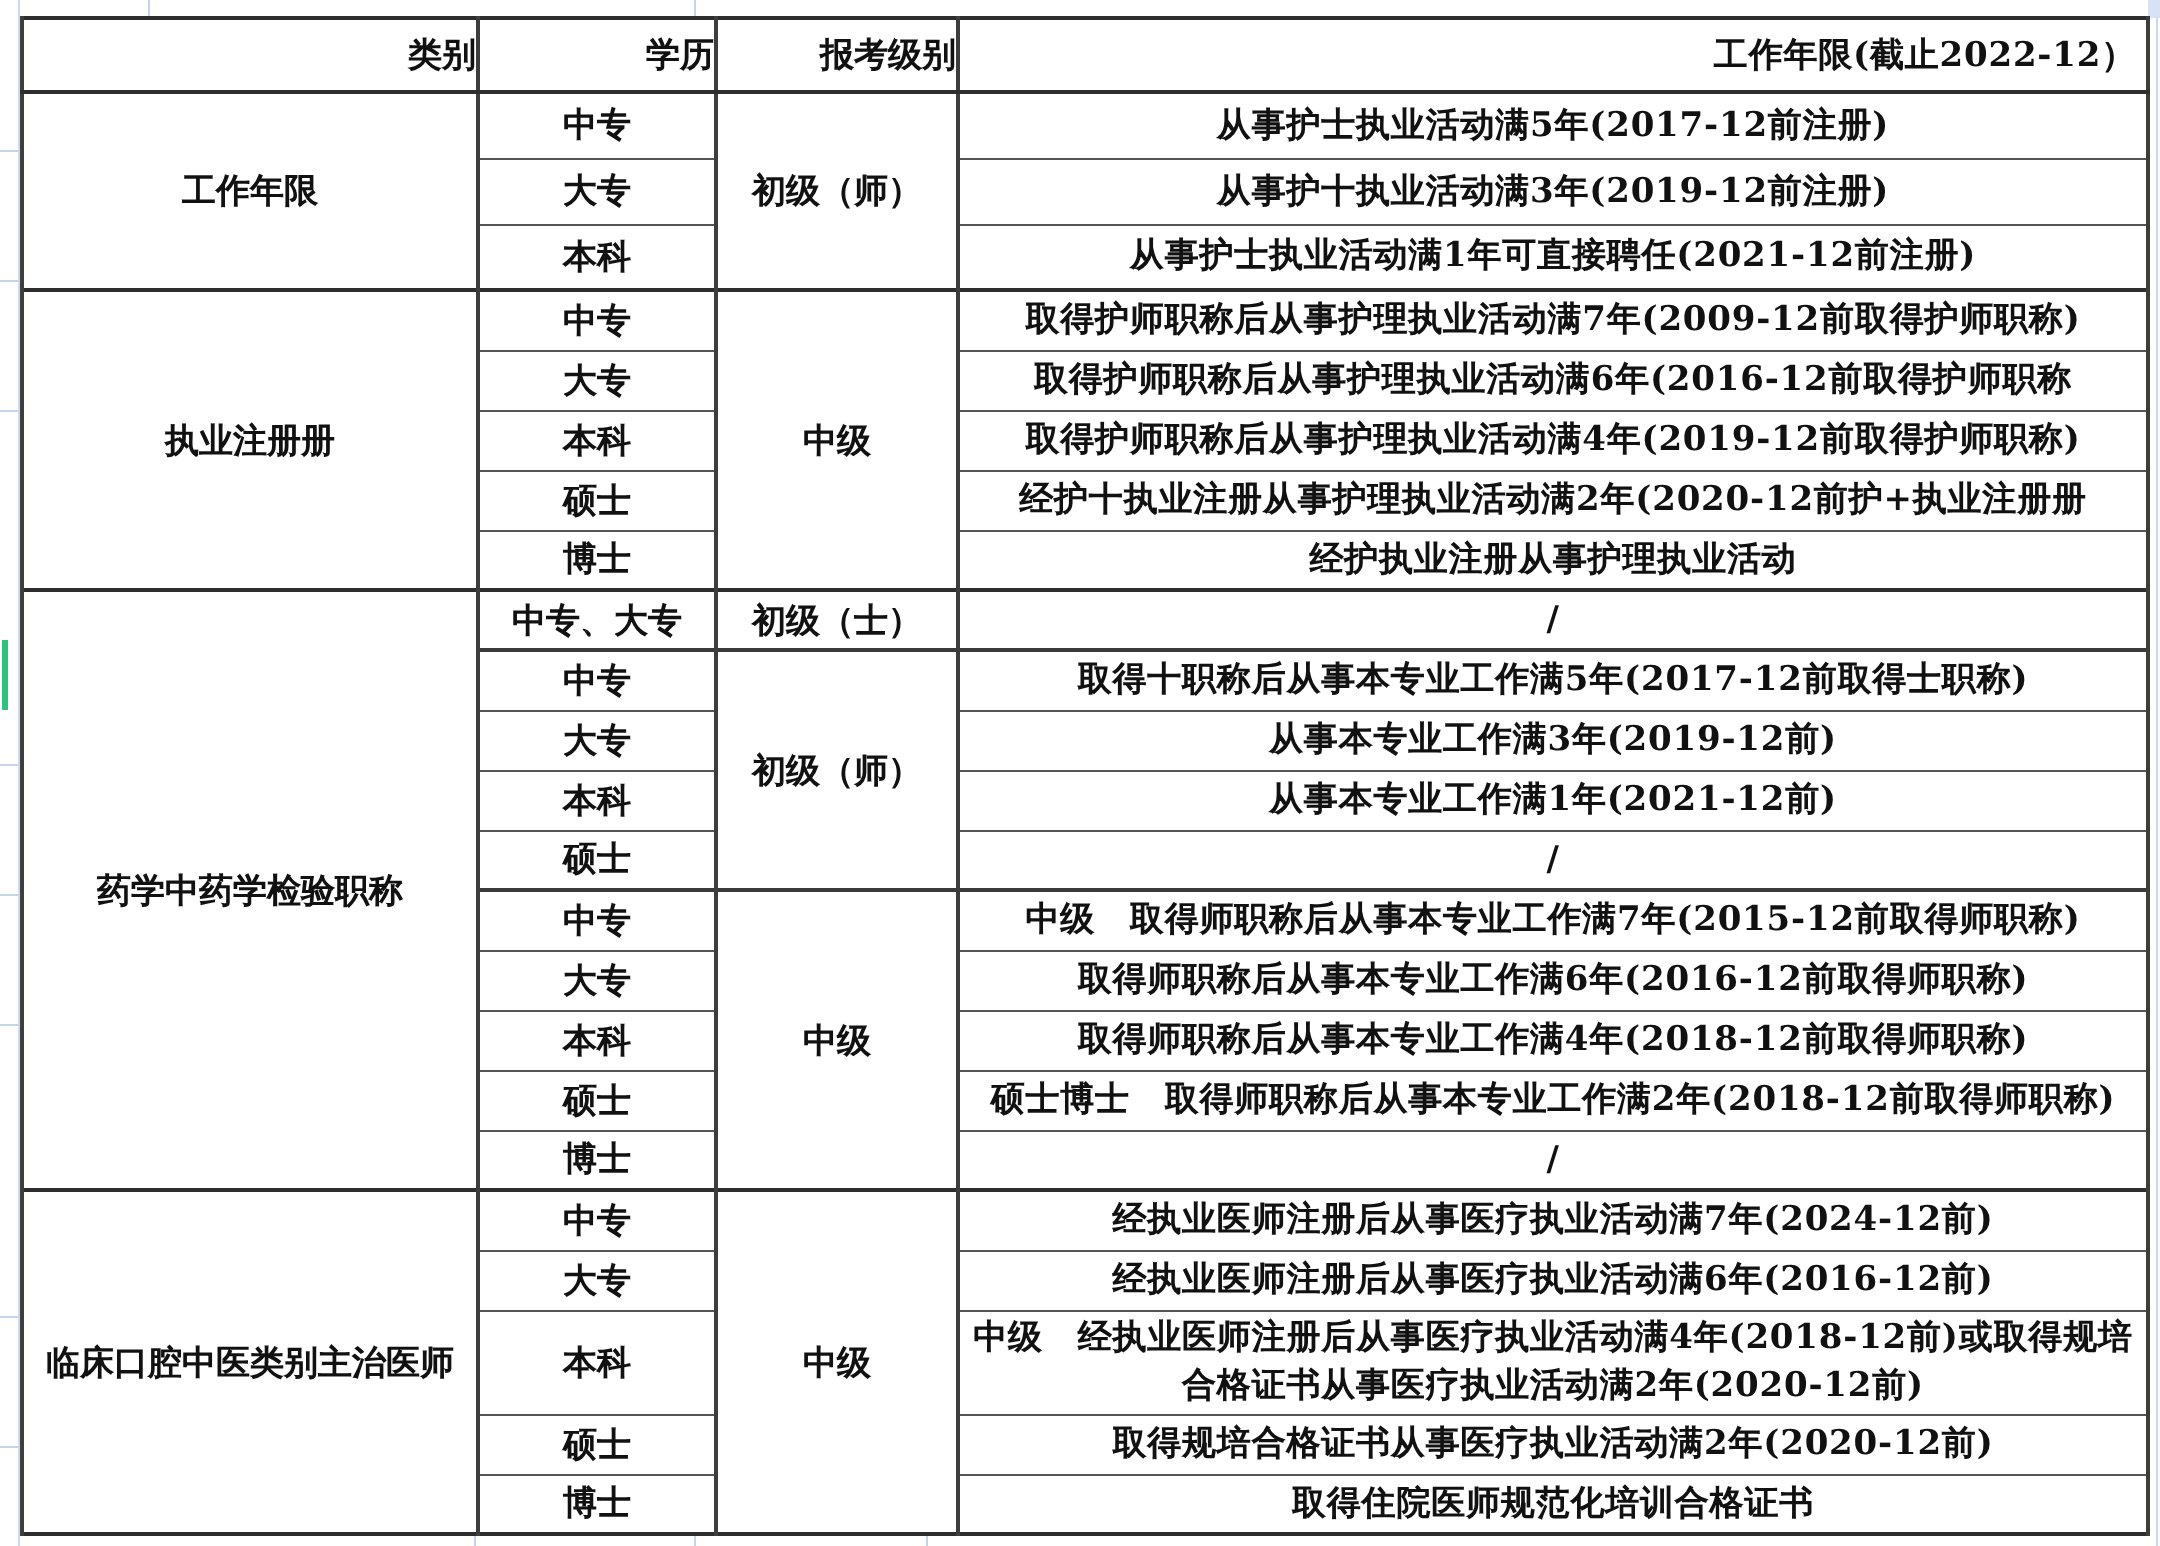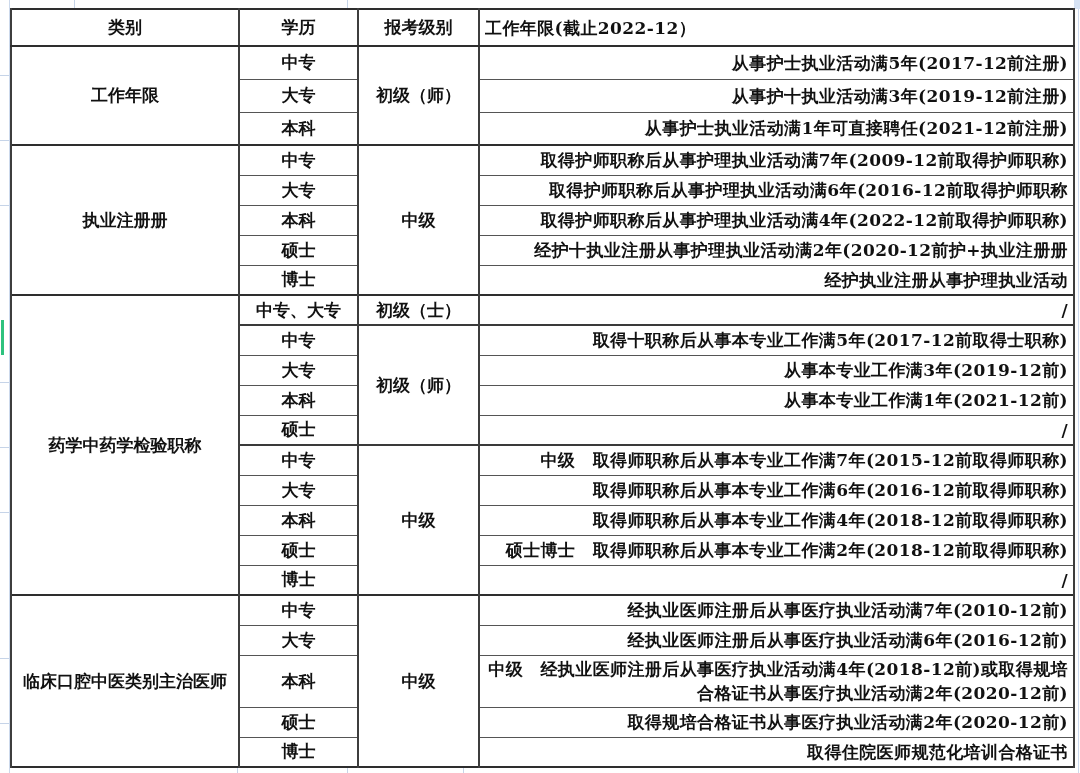--- a/index.html
+++ b/index.html
@@ -18,25 +18,25 @@
 
   
   table.grid{position:absolute;left:10px;top:8px;width:1063px;
              border-collapse:collapse;table-layout:fixed;
              border:2px solid #2e2e2e;}
   td,th{border-left:2px solid #3d3d3d;border-right:2px solid #3d3d3d;
         border-top:1px solid #555555;border-bottom:1px solid #555555;
         padding:0;font-size:17px;font-weight:bold;vertical-align:middle;
         overflow:hidden;background:#fff;}
   tr.h-hdr{height:37px;} tr.h33{height:33px;} tr.h30{height:30px;} tr.h52{height:52px;}
-  tr.h-hdr th{font-weight:bold;border-bottom:2px solid #2e2e2e;}
+  tr.h-hdr th{font-weight:bold;border-bottom:2px solid #2e2e2e;text-align:right;}
   tr.gsep td{border-top:2px solid #2e2e2e;}
   tr.lsep td{border-top:2px solid #3a3a3a;}
   .cat,.edu,.lvl{text-align:center;}
-  .work{text-align:right;padding:1px 5px;letter-spacing:0.4px;line-height:24px;white-space:normal;}
+  .work{text-align:center;padding:1px 5px;letter-spacing:0.4px;line-height:24px;white-space:normal;}
 </style>
 </head>
 <body>
 
 <div class="stage">
 
   <div class="sheet-vline" style="left:9px"></div>
   <div class="sheet-vline" style="left:1078px"></div>
   <div class="corner-cell"></div>
   <div class="green-bar"></div>
@@ -61,21 +61,21 @@
         <col style="width:119px">
         <col style="width:121px">
         <col style="width:595px">
     </colgroup>
 
     <tbody>
         <tr class="h-hdr">
       <th class="cat">类别</th>
       <th class="edu">学历</th>
       <th class="lvl">报考级别</th>
-      <th class="work" style="text-align:left">工作年限(截止2022-12）</th>
+      <th class="work" style="text-align:right">工作年限(截止2022-12）</th>
     </tr>
 
     <tr class="h33 gsep">
       <td class="cat" rowspan="3">工作年限</td>
       <td class="edu">中专</td>
       <td class="lvl" rowspan="3">初级（师）</td>
       <td class="work">从事护士执业活动满5年(2017-12前注册)</td>
     </tr>
     <tr class="h33">
       <td class="edu">大专</td>
@@ -91,21 +91,21 @@
       <td class="edu">中专</td>
       <td class="lvl" rowspan="5">中级</td>
       <td class="work">取得护师职称后从事护理执业活动满7年(2009-12前取得护师职称)</td>
     </tr>
     <tr class="h30">
       <td class="edu">大专</td>
       <td class="work">取得护师职称后从事护理执业活动满6年(2016-12前取得护师职称</td>
     </tr>
     <tr class="h30">
       <td class="edu">本科</td>
-      <td class="work">取得护师职称后从事护理执业活动满4年(2022-12前取得护师职称)</td>
+      <td class="work">取得护师职称后从事护理执业活动满4年(2019-12前取得护师职称)</td>
     </tr>
     <tr class="h30">
       <td class="edu">硕士</td>
       <td class="work">经护十执业注册从事护理执业活动满2年(2020-12前护+执业注册册</td>
     </tr>
     <tr class="h30">
       <td class="edu">博士</td>
       <td class="work">经护执业注册从事护理执业活动</td>
     </tr>
 
@@ -151,21 +151,21 @@
     </tr>
     <tr class="h30">
       <td class="edu">博士</td>
       <td class="work">/</td>
     </tr>
 
     <tr class="h30 gsep">
       <td class="cat" rowspan="5">临床口腔中医类别主治医师</td>
       <td class="edu">中专</td>
       <td class="lvl" rowspan="5">中级</td>
-      <td class="work">经执业医师注册后从事医疗执业活动满7年(2010-12前)</td>
+      <td class="work">经执业医师注册后从事医疗执业活动满7年(2024-12前)</td>
     </tr>
     <tr class="h30">
       <td class="edu">大专</td>
       <td class="work">经执业医师注册后从事医疗执业活动满6年(2016-12前)</td>
     </tr>
     <tr class="h52">
       <td class="edu">本科</td>
       <td class="work">中级　经执业医师注册后从事医疗执业活动满4年(2018-12前)或取得规培合格证书从事医疗执业活动满2年(2020-12前)</td>
     </tr>
     <tr class="h30">

